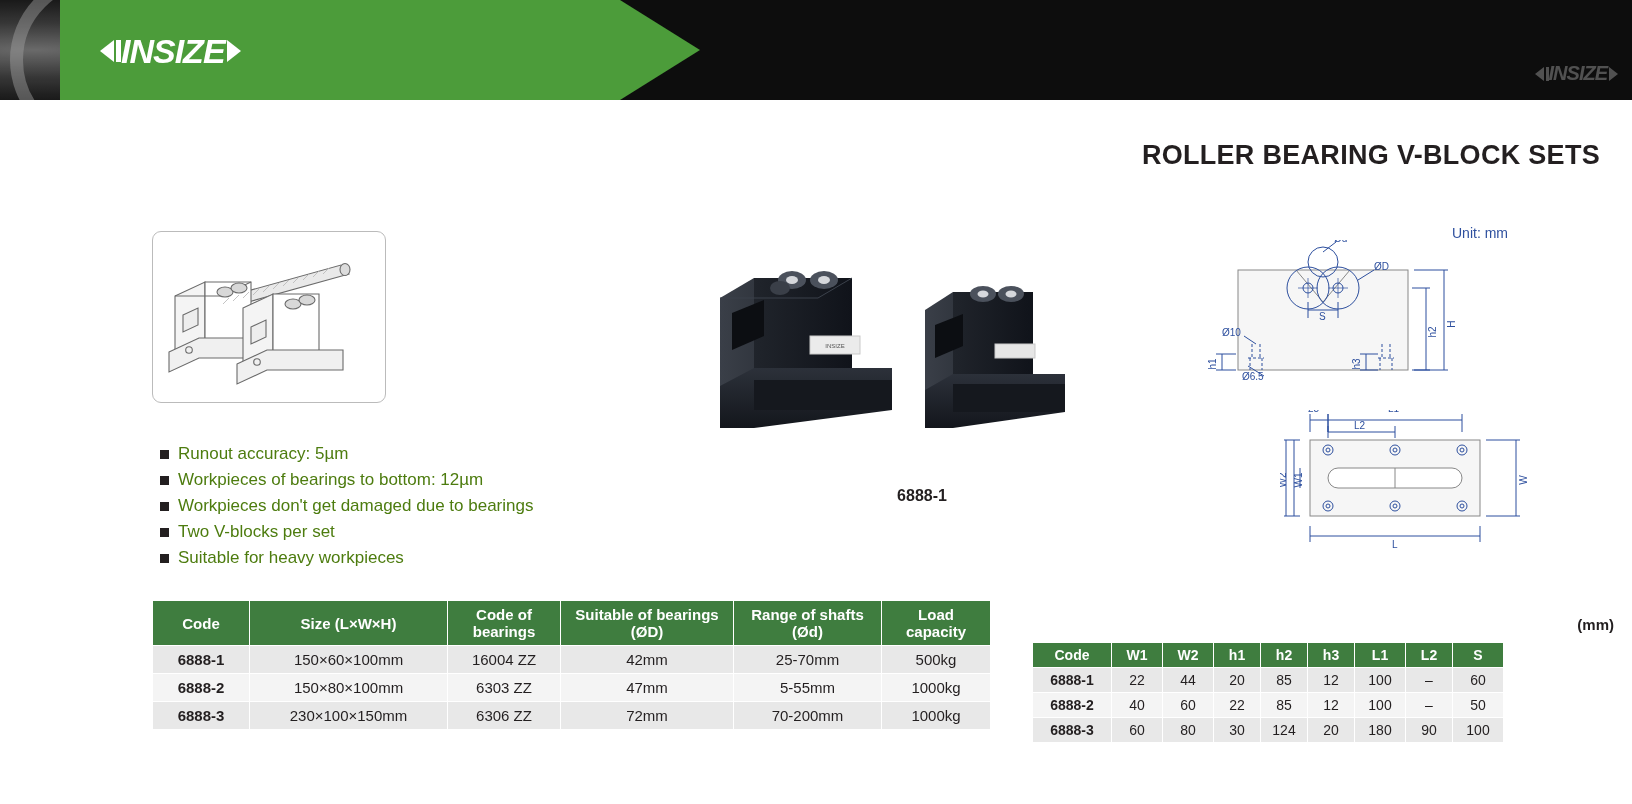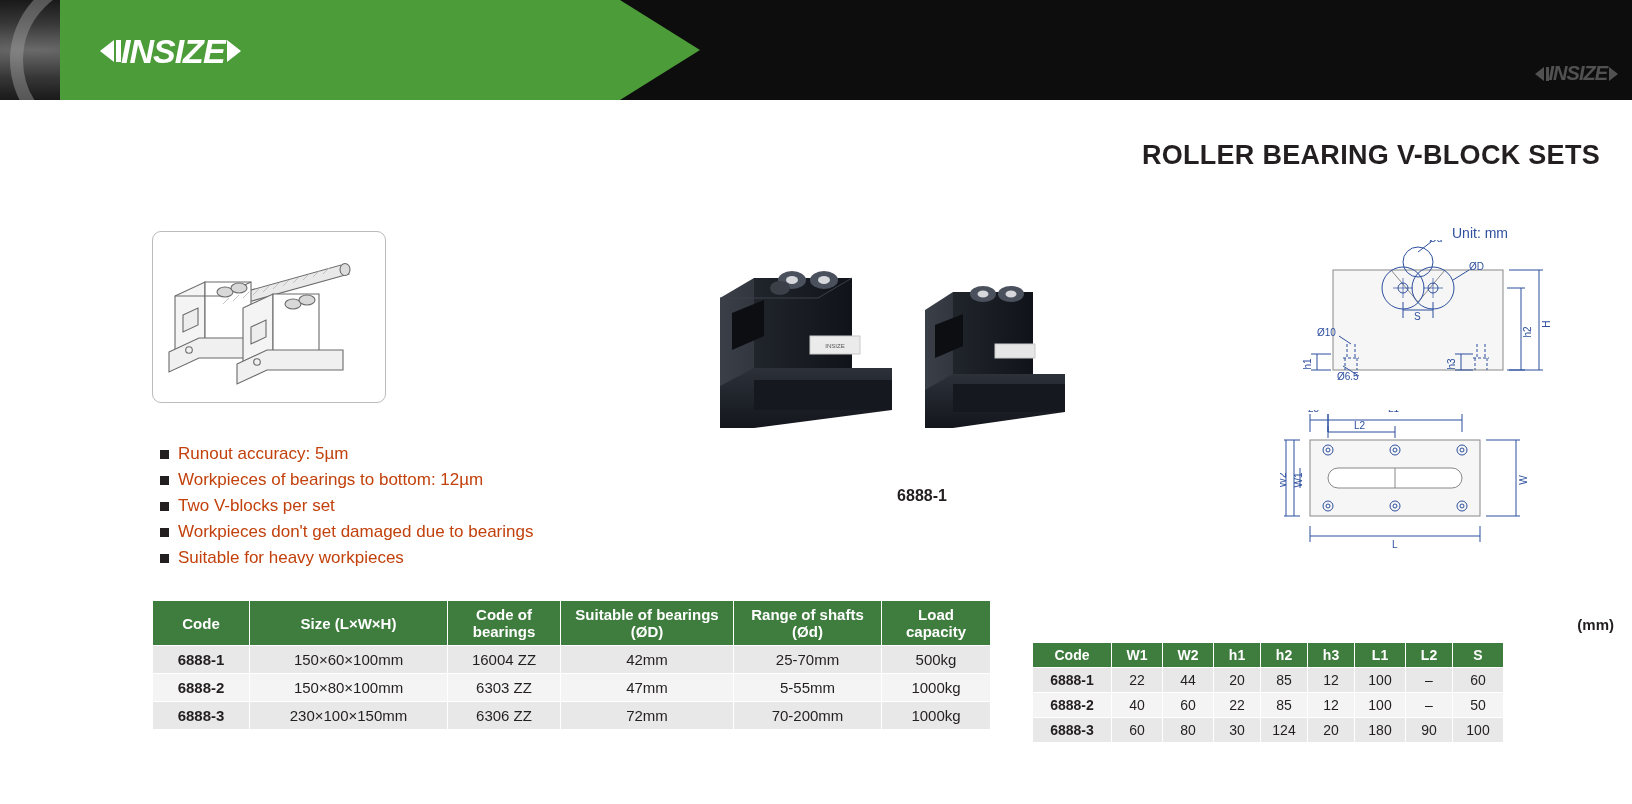--- a/index.html
+++ b/index.html
@@ -80,21 +80,21 @@
   
   .features{
     position:absolute;left:160px;top:443px;width:620px;
   }
   .feature{
     display:flex;align-items:flex-start;margin-bottom:5px;
   }
   .bullet{
     width:9px;height:9px;background:#231f20;margin-right:9px;margin-top:7px;flex:0 0 auto;
   }
-  .feature span.txt{font-size:17px;line-height:21px;color:#c2410c;}
+  .feature span.txt{font-size:17px;line-height:21px;color:#4d7c0f;}
 
   
   .photo-wrap{
     position:absolute;left:720px;top:258px;width:420px;height:200px;
   }
   .photo-caption{
     position:absolute;left:862px;top:487px;width:120px;text-align:center;
     font-size:16px;font-weight:bold;color:#231f20;
   }
 
@@ -131,21 +131,21 @@
     border:1px solid #ffffff;padding:4px 0;
   }
   .dim-table td{
     font-size:14px;text-align:center;padding:4px 0;border:1px solid #ffffff;color:#231f20;
   }
   .dim-table tr.r-odd td{background:#e8e8e8;}
   .dim-table tr.r-even td{background:#f4f4f4;}
   .dim-table td.code{font-weight:bold;}
 
   
-  .tech1{position:absolute;left:1303px;top:240px;}
+  .tech1{position:absolute;left:1208px;top:240px;}
   .tech2{position:absolute;left:1280px;top:410px;}
 </style>
 </head>
 <body>
 
 <div class="header">
   <div class="header-photo"></div>
   <div class="header-gear2"></div>
   <div class="header-gear3"></div>
 
@@ -223,25 +223,25 @@
   <div class="feature">
     <div class="bullet"></div>
     <span class="txt">Runout accuracy: 5µm</span>
   </div>
   <div class="feature">
     <div class="bullet"></div>
     <span class="txt">Workpieces of bearings to bottom: 12µm</span>
   </div>
   <div class="feature">
     <div class="bullet"></div>
-    <span class="txt">Two V-blocks per set</span>
+    <span class="txt">Workpieces don't get damaged due to bearings</span>
   </div>
   <div class="feature">
     <div class="bullet"></div>
-    <span class="txt">Workpieces don't get damaged due to bearings</span>
+    <span class="txt">Two V-blocks per set</span>
   </div>
   <div class="feature">
     <div class="bullet"></div>
     <span class="txt">Suitable for heavy workpieces</span>
   </div>
 </div>
 
 <div class="photo-wrap">
   <svg width="420" height="200" viewBox="0 0 420 200">
     <defs>

